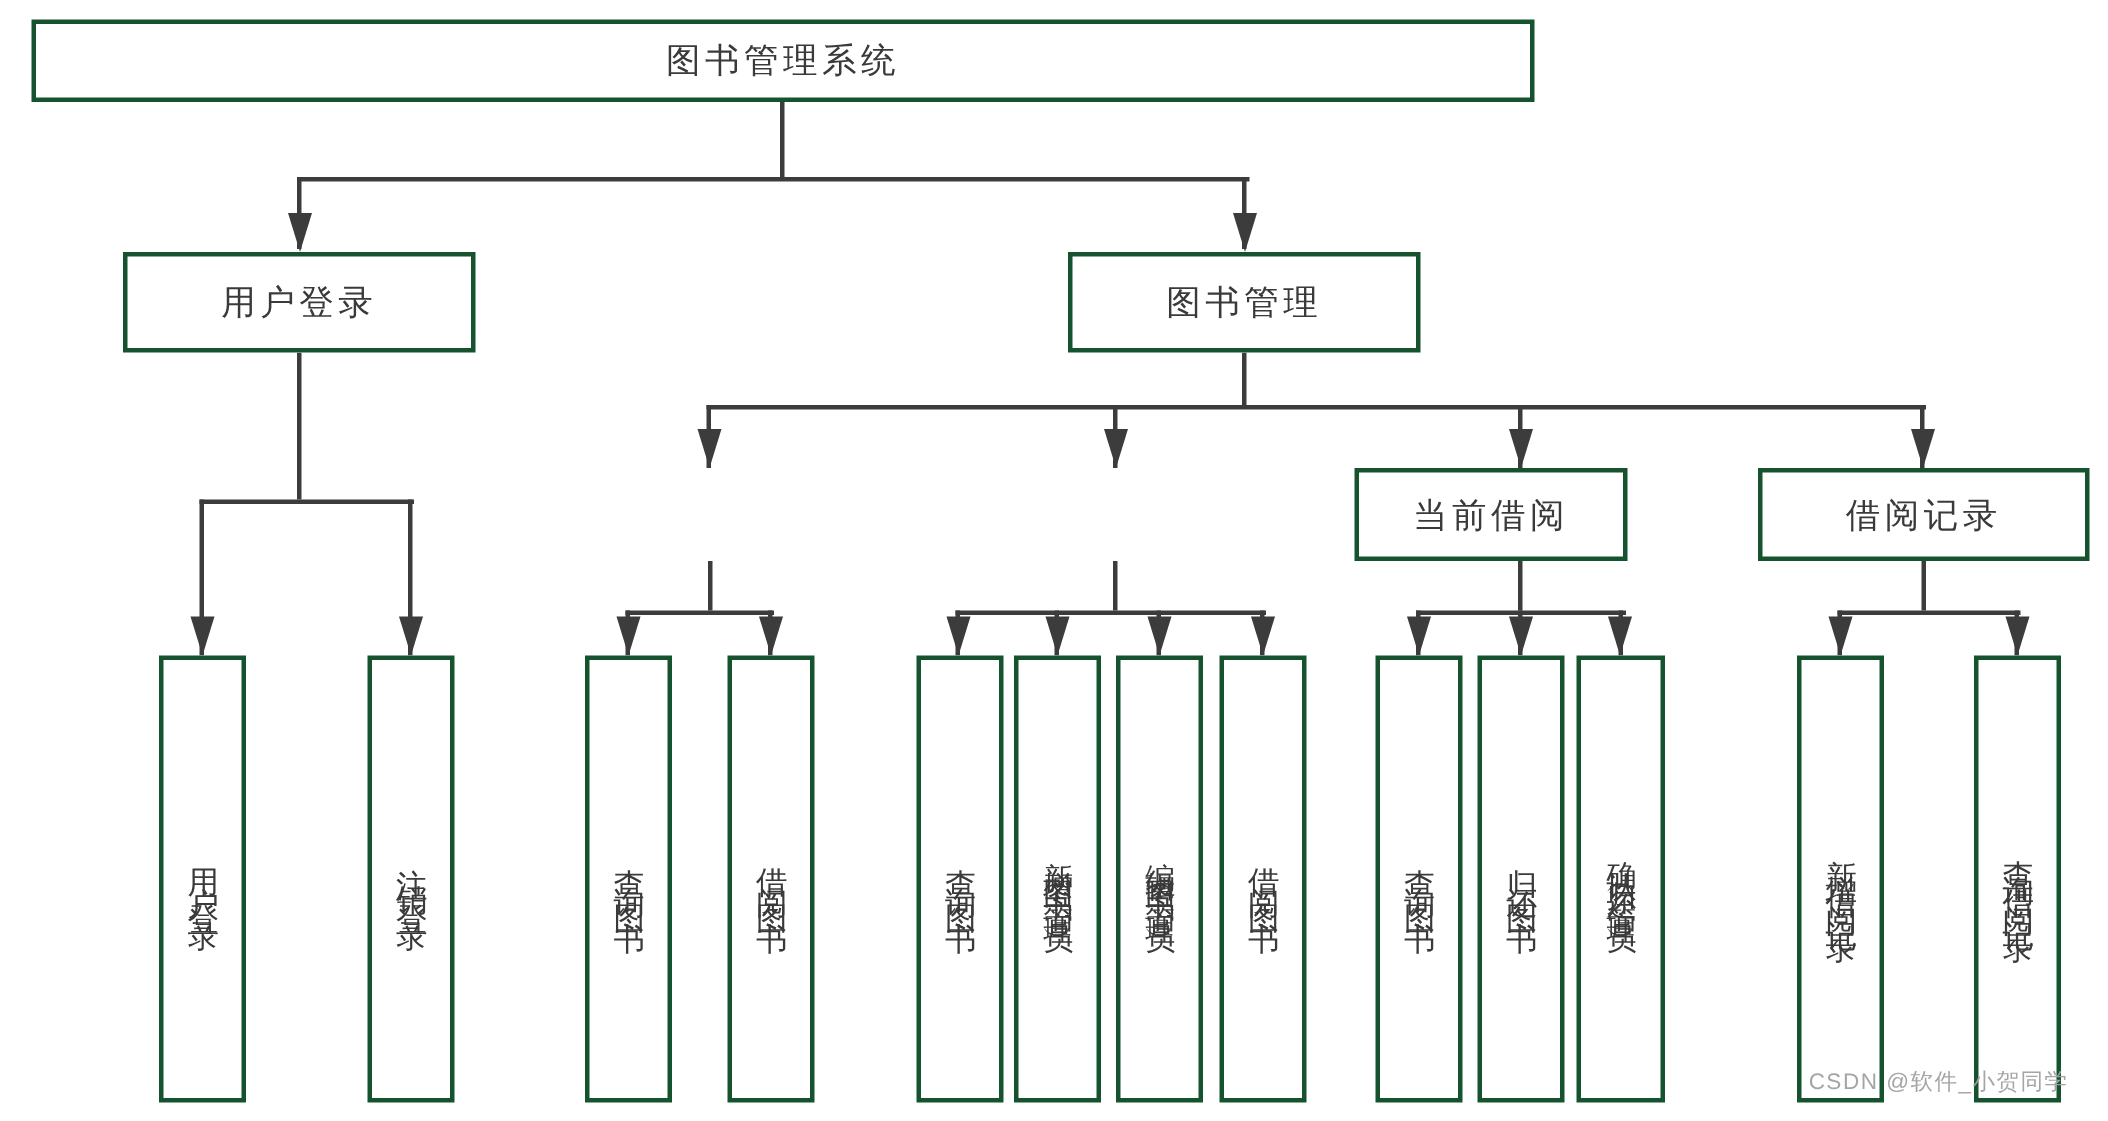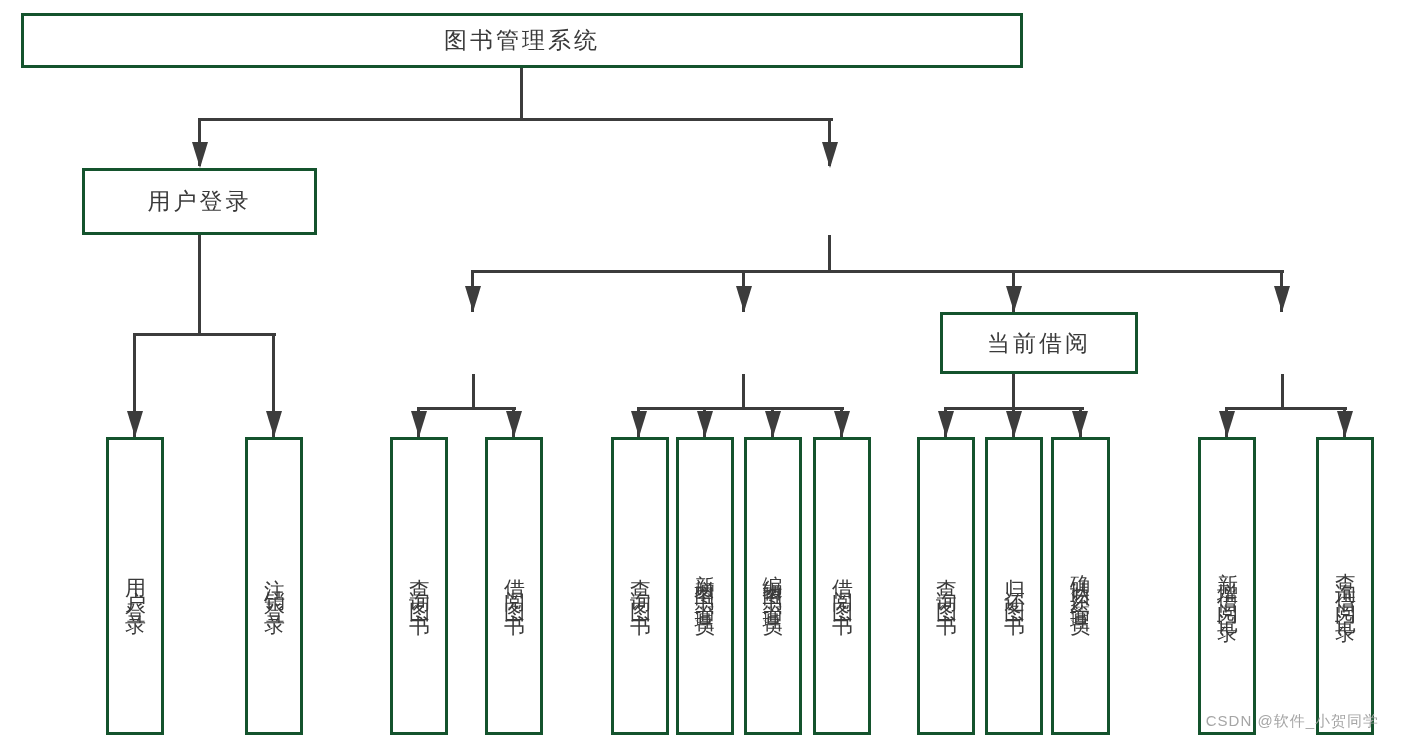--- a/index.html
+++ b/index.html
@@ -97,23 +97,29 @@
   <div class="line" style="left:1343px;top:407px;width:3px;height:30px;"></div>
   <div class="arrow" style="left:1337px;top:411px;"></div>
 
   <div class="node" style="left:21px;top:13px;width:1002px;height:55px;">
     <span class="h-label">图书管理系统</span>
   </div>
 
   <div class="node" style="left:82px;top:168px;width:235px;height:67px;">
     <span class="h-label">用户登录</span>
   </div>
+  <div class="node" style="left:712px;top:168px;width:235px;height:67px;">
+    <span class="h-label">图书管理</span>
+  </div>
 
-  <div class="node" style="left:940px;top:312px;width:198px;height:62px;">
+  <div class="node" style="left:903px;top:312px;width:182px;height:62px;">
     <span class="h-label">当前借阅</span>
+  </div>
+  <div class="node" style="left:1172px;top:312px;width:221px;height:62px;">
+    <span class="h-label">借阅记录</span>
   </div>
 
   <div class="node leaf" style="left:106px;top:437px;width:58px;height:298px;">
     <span class="v-label">用户登录</span>
   </div>
   <div class="node leaf" style="left:245px;top:437px;width:58px;height:298px;">
     <span class="v-label">注销登录</span>
   </div>
 
   <div class="node leaf" style="left:390px;top:437px;width:58px;height:298px;">

